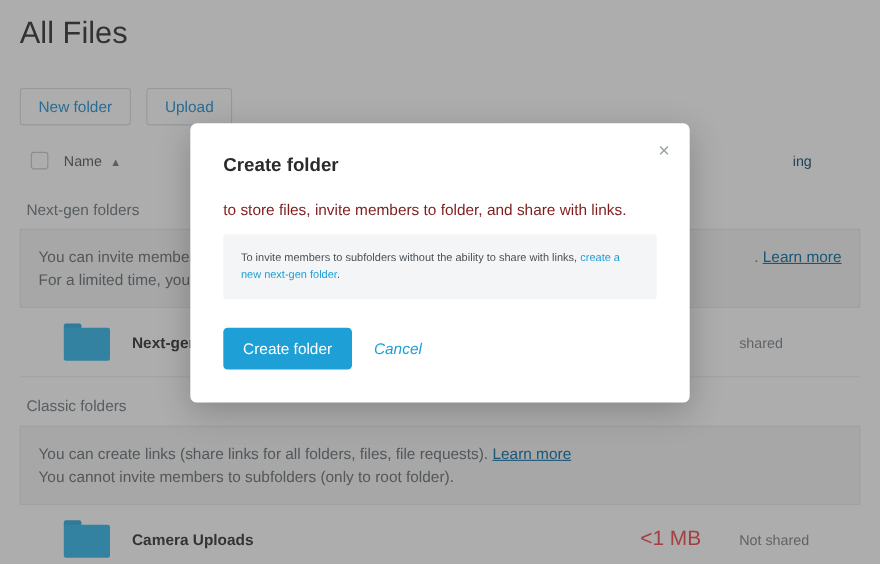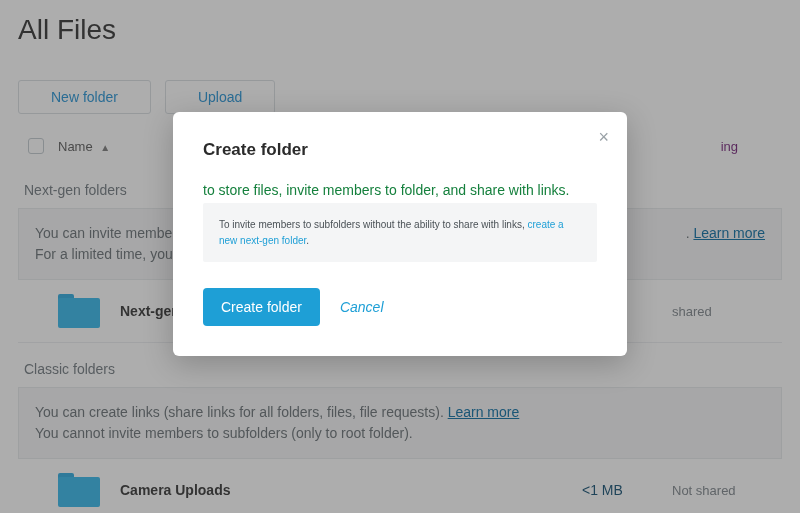--- a/index.html
+++ b/index.html
@@ -24,21 +24,21 @@
   }
   .toolbar {
     display: flex;
     gap: 14px;
     margin-bottom: 18px;
   }
   .btn-outline {
     border: 1px solid #d7dde1;
     background: #fff;
     color: #1E90D4;
-    padding: 8px 32px;
+    padding: 8px 16px;
     font-size: 14px;
     border-radius: 3px;
     cursor: pointer;
   }
   .table-head {
     display: flex;
     align-items: center;
     gap: 14px;
     padding: 6px 10px 10px 10px;
     color: #555;
@@ -51,21 +51,21 @@
     background: #fff;
   }
   .sort-caret {
     margin-left: 4px;
     font-size: 10px;
     color: #777;
   }
   .th-sharing {
     margin-left: auto;
     margin-right: 34px;
-    color: #701a75;
+    color: #0c4a6e;
   }
   .section-label {
     font-size: 14px;
     color: #6d767c;
     margin: 18px 0 10px 6px;
   }
   .info-box {
     background: #f4f5f6;
     border: 1px solid #e6e8ea;
     padding: 14px 16px;
@@ -108,22 +108,22 @@
     background: #2eb5ea;
     border-radius: 2px;
   }
   .file-name {
     font-weight: 600;
     color: #2e2e2e;
     flex: 1;
   }
   .file-size {
     width: 90px;
-    color: #0c4a6e;
-    font-size: 14px;
+    color: #ef4444;
+    font-size: 19px;
   }
   .file-shared {
     width: 100px;
     color: #7a8288;
     font-size: 13px;
   }
 
   
   .overlay {
     position: absolute;
@@ -153,22 +153,22 @@
     top: 16px; right: 18px;
     font-size: 18px;
     color: #9aa2a7;
     cursor: pointer;
     background: none;
     border: none;
     line-height: 1;
   }
   .modal-desc {
     font-size: 14px;
-    color: #15803d;
-    margin-bottom: 2px;
+    color: #7f1d1d;
+    margin-bottom: 12px;
     line-height: 1.5;
   }
   .modal-note {
     background: #f4f5f6;
     padding: 14px 16px;
     font-size: 10px;
     color: #4a5156;
     line-height: 1.55;
     margin-bottom: 26px;
     border-radius: 2px;

